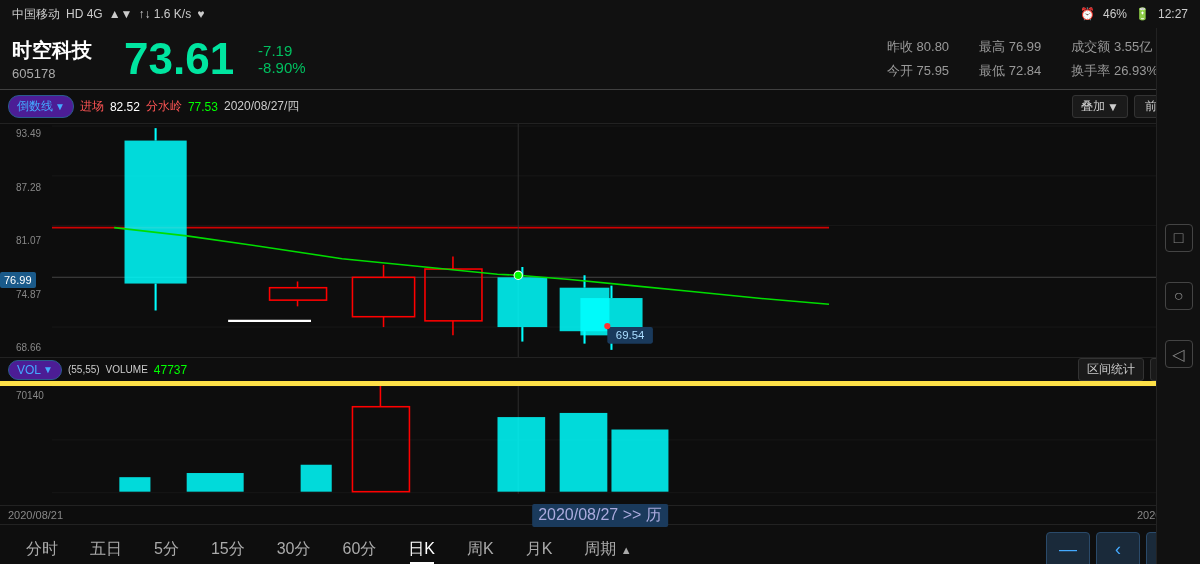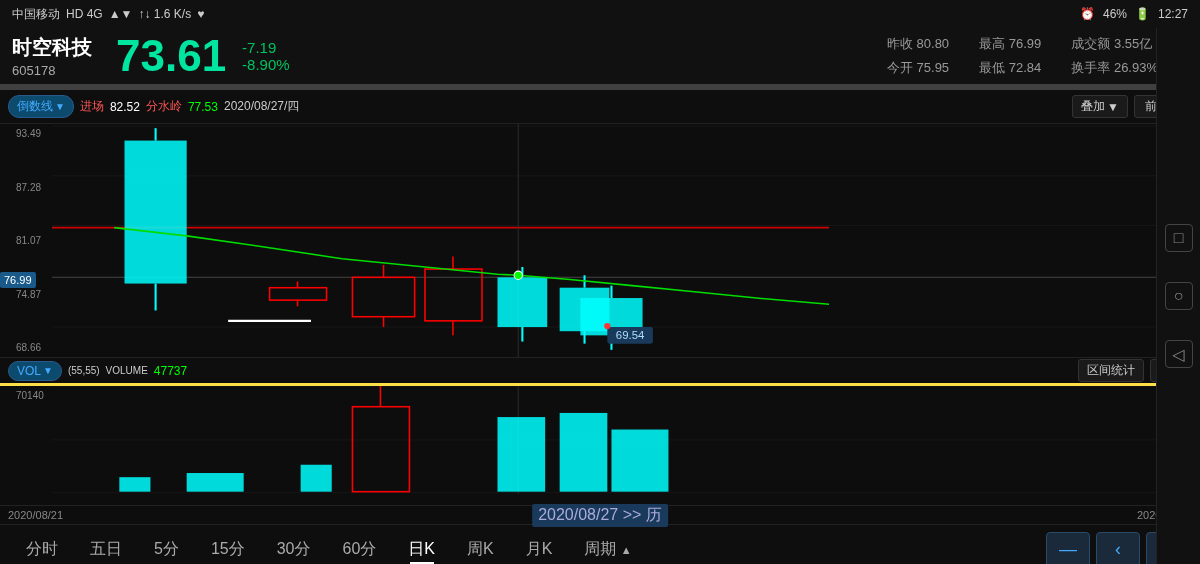--- a/index.html
+++ b/index.html
@@ -27,22 +27,23 @@
     .status-left { display: flex; align-items: center; gap: 6px; }
     .status-right { display: flex; align-items: center; gap: 8px; }
 
     
     .header {
       height: 62px;
       background: #111;
       display: flex;
       align-items: center;
       padding: 0 12px;
-      border-bottom: 6px solid #404040;
+      border-bottom: 1px solid #404040;
       position: relative;
+      gap: 8px;
     }
     .stock-name-code { display: flex; flex-direction: column; margin-right: 24px; }
     .stock-name { font-size: 20px; font-weight: bold; color: #fff; }
     .stock-code { font-size: 13px; color: #aaa; margin-top: 2px; }
     .stock-price { font-size: 44px; font-weight: bold; color: #00e5a0; margin-right: 16px; }
     .price-change { display: flex; flex-direction: column; color: #00c060; font-size: 15px; margin-right: 30px; }
     .price-change .neg { color: #00c060; }
 
     .header-stats { display: flex; gap: 30px; margin-left: auto; margin-right: 30px; text-align: right; }
     .stat-item { display: flex; flex-direction: column; align-items: flex-start; font-size: 13px; }
@@ -65,21 +66,21 @@
       display: flex;
       align-items: center;
       padding: 0 8px;
       border-bottom: 1px solid #222;
       gap: 8px;
     }
     .toolbar-left { display: flex; align-items: center; gap: 6px; flex: 1; }
     .toolbar-right { display: flex; align-items: center; gap: 6px; }
 
     .btn-tag {
-      background: #0c4a6e;
+      background: #4c1d95;
       color: #4af;
       border: 1px solid #2a5a8c;
       border-radius: 11px;
       padding: 2px 8px;
       font-size: 12px;
       cursor: pointer;
       display: flex; align-items: center; gap: 2px;
     }
     .btn-tag .arrow { font-size: 10px; color: #4af; }
 
@@ -154,21 +155,21 @@
       overflow: hidden;
       border-bottom: 1px solid #222;
     }
     .volume-toolbar {
       height: 28px;
       background: #0e0e0e;
       display: flex;
       align-items: center;
       padding: 0 8px;
       gap: 6px;
-      border-bottom: 3px solid #fde047;
+      border-bottom: 5px solid #fde047;
     }
     .vol-label { color: #4af; font-size: 12px; }
     .vol-params { color: #ccc; font-size: 10px; }
     .vol-value { color: #0f0; font-size: 12px; }
 
     .btn-区间统计 {
       background: #1a1a1a;
       color: #ccc;
       border: 1px solid #333;
       border-radius: 3px;

